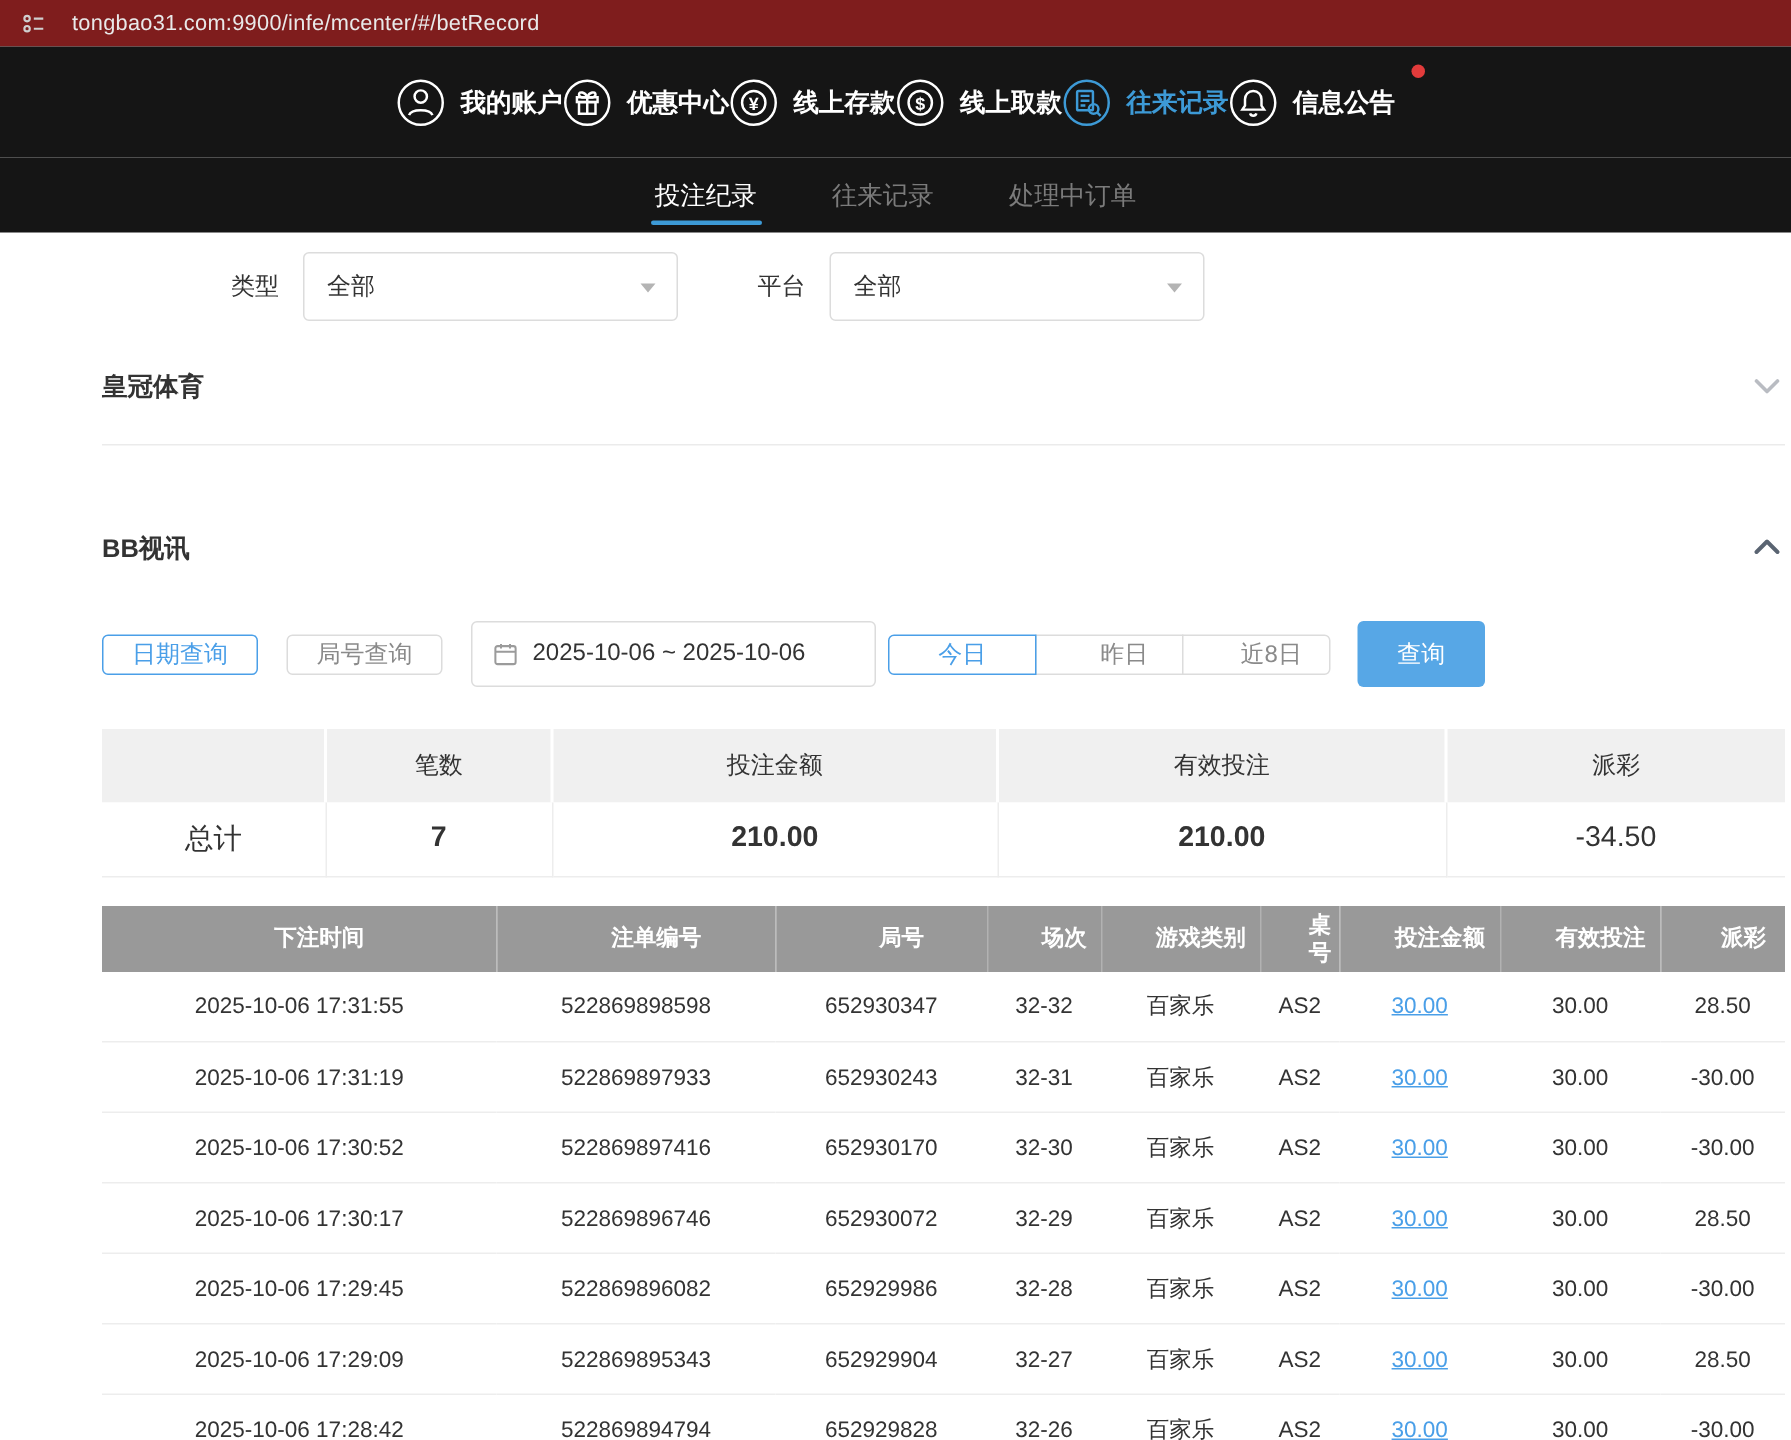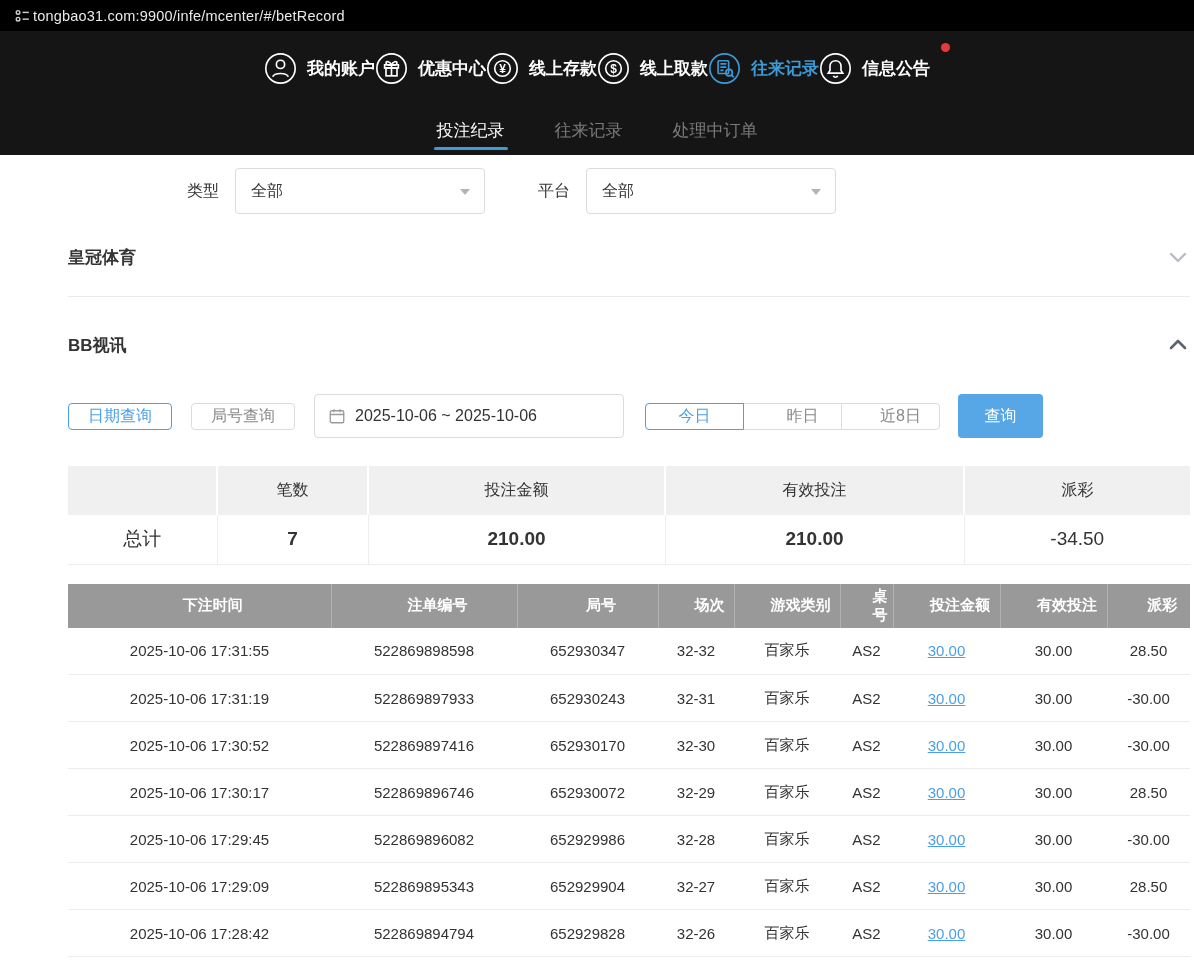--- a/index.html
+++ b/index.html
@@ -6,22 +6,22 @@
   html,body { width: 1194px; height: 960px; }
   body {
     font-family: "Liberation Sans", "DejaVu Sans", sans-serif;
     background: #ffffff;
     overflow: hidden;
     color: #333;
   }
 
   
   .browser-bar {
-    height: 31px; background: #000000;
-    display: flex; align-items: center; gap: 1px; padding: 0 14px;
+    height: 31px; background: #7f1d1d;
+    display: flex; align-items: center; gap: 16px; padding: 0 14px;
   }
   .browser-icon { width: 18px; height: 18px; color: #cfcfcf; flex: 0 0 auto; }
   .url-text { color: #e9e9e9; font-size: 14.5px; letter-spacing: .2px; }
 
   
   .nav {
     height: 74px; background: #151515;
     display: flex; align-items: center; justify-content: center;
     padding: 0 96px 0 96px;
   }
@@ -49,61 +49,61 @@
   .tab.active { color: #ffffff; }
   .tab.active::after {
     content: ""; position: absolute; left: -3px; right: -3px; bottom: 5px;
     height: 3px; background: #3d9ad6; border-radius: 2px;
   }
 
   
   .page { margin-left: 68px; width: 1122px; }
 
   .filter-row {
-    margin-top: 13px; display: flex; align-items: center; margin-left: 119px;
+    margin-top: 13px; display: flex; align-items: center; margin-left: 86px;
   }
   .filter-label { font-size: 16px; color: #333; margin-right: 16px; }
   .select {
     width: 250px; height: 46px; border: 1px solid #dcdcdc; border-radius: 4px;
     display: flex; align-items: center; padding: 0 15px; font-size: 16px;
     color: #333; position: relative; cursor: pointer; background: #fff;
   }
   .select .caret {
     position: absolute; right: 14px; top: 50%; margin-top: -2px;
     width: 0; height: 0;
     border-left: 5px solid transparent; border-right: 5px solid transparent;
     border-top: 6px solid #b4b4b4;
   }
   .gap-53 { width: 53px; }
 
   .section-header {
     display: flex; align-items: center; justify-content: space-between;
     font-size: 17px; font-weight: 700; color: #333;
   }
   .section-header.crown { margin-top: 31px; align-items: center; }
-  .section-header.bb { margin-top: 36px; }
+  .section-header.bb { margin-top: 56px; }
   .chev { width: 24px; height: 24px; cursor: pointer; }
 
   .divider { margin-top: 27px; border-top: 1px solid #ebebeb; }
 
   
   .query-bar { margin-top: 37px; display: flex; align-items: center; }
   .btn {
     height: 27px; border-radius: 4px; border: 1px solid #dcdcdc;
     background: #fff; font-size: 16px; color: #8a8a8a;
     display: inline-flex; align-items: center; justify-content: center;
     cursor: pointer; font-family: inherit;
   }
   .btn-outline-blue { border-color: #4a9fe8; color: #4a9fe8; }
   .btn-date-query { width: 104px; margin-right: 19px; }
   .btn-round-query { width: 104px; margin-right: 19px; }
   .date-input {
-    width: 310px; height: 44px; border: 1px solid #dcdcdc; border-radius: 4px;
+    width: 270px; height: 44px; border: 1px solid #dcdcdc; border-radius: 4px;
     display: flex; align-items: center; gap: 9px; padding: 0 13px;
-    font-size: 16px; color: #333; cursor: pointer; margin-right: 21px;
+    font-size: 16px; color: #333; cursor: pointer; margin-right: 8px;
   }
   .cal-icon { width: 18px; height: 18px; color: #9b9b9b; flex: 0 0 auto; }
   .btn-group { display: flex; margin-right: 18px; }
   .btn-group .btn { border-radius: 0; width: 99px; }
   .btn-group .btn:first-child { border-radius: 4px 0 0 4px; }
   .btn-group .btn:last-child { border-radius: 0 4px 4px 0; }
   .btn-group .btn + .btn { margin-left: -1px; padding-left: 20px; }
   .btn-group .btn.sel { border-color: #4a9fe8; color: #4a9fe8; position: relative; z-index: 2; }
   .btn-search {
     width: 85px; height: 44px; background: #57a7e6; border: none;

